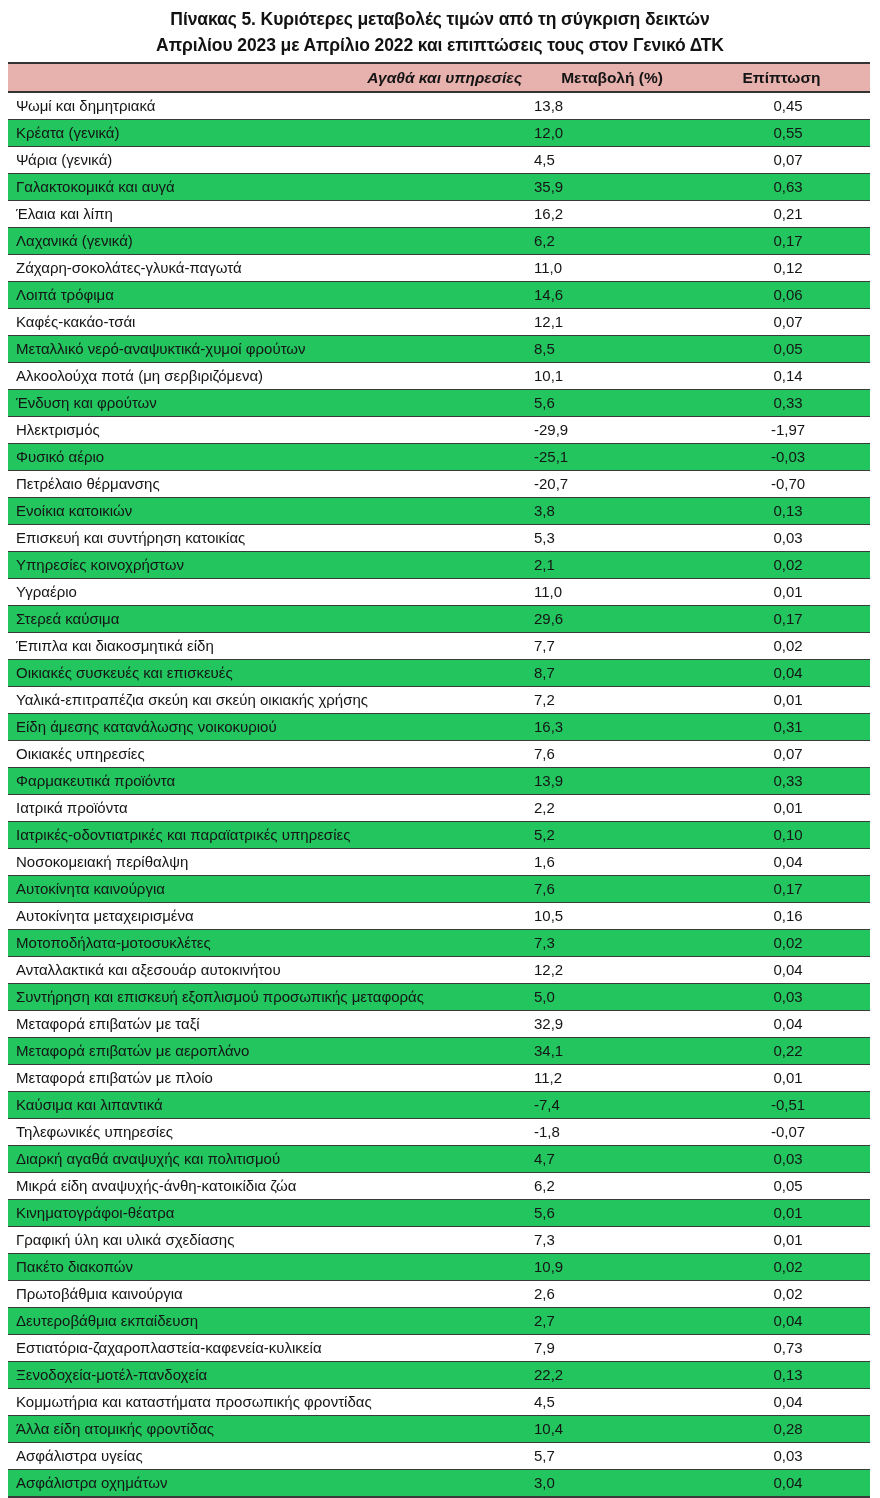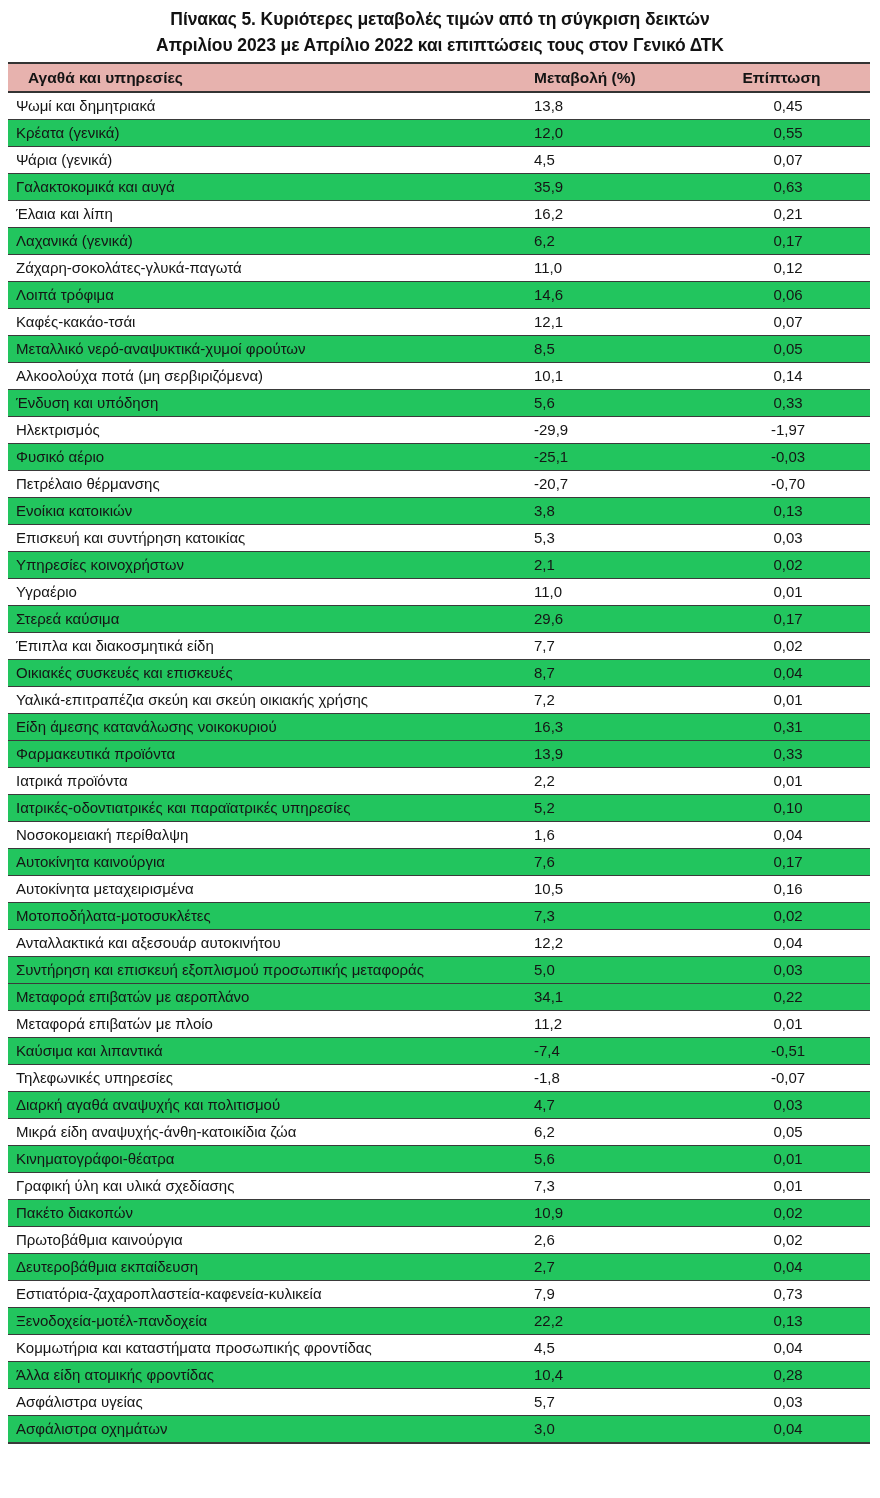--- a/index.html
+++ b/index.html
@@ -49,22 +49,22 @@
   thead th {
     font-size: 15.5px;
     font-weight: bold;
     color: #141414;
     height: 29px;
     padding: 0 6px;
     border-top: 2.5px solid #333333;
     border-bottom: 2.5px solid #333333;
     box-sizing: border-box;
   }
-  thead th.h-name { text-align: left; padding-left: 20px; }
-  thead th.h-change { text-align: left; padding-right: 28px; }
+  thead th.h-name { text-align: right; padding-left: 20px; font-style: italic; }
+  thead th.h-change { text-align: center; padding-right: 28px; }
   thead th.h-impact { text-align: center; padding-right: 31px; }
 
   tbody tr {
     height: 26px;
   }
   tbody tr.alt {
     background: #22c55e;
   }
   tbody td {
     font-size: 15px;
@@ -157,21 +157,21 @@
           <td class="t-name">Μεταλλικό νερό-αναψυκτικά-χυμοί φρούτων</td>
           <td class="t-change">8,5</td>
           <td class="t-impact">0,05</td>
         </tr>
         <tr>
           <td class="t-name">Αλκοολούχα ποτά (μη σερβιριζόμενα)</td>
           <td class="t-change">10,1</td>
           <td class="t-impact">0,14</td>
         </tr>
         <tr class="alt">
-          <td class="t-name">Ένδυση και υπόδηση</td>
+          <td class="t-name">Ένδυση και φρούτων</td>
           <td class="t-change">5,6</td>
           <td class="t-impact">0,33</td>
         </tr>
         <tr>
           <td class="t-name">Ηλεκτρισμός</td>
           <td class="t-change">-29,9</td>
           <td class="t-impact">-1,97</td>
         </tr>
         <tr class="alt">
           <td class="t-name">Φυσικό αέριο</td>
@@ -221,20 +221,25 @@
         <tr>
           <td class="t-name">Υαλικά-επιτραπέζια σκεύη και σκεύη οικιακής χρήσης</td>
           <td class="t-change">7,2</td>
           <td class="t-impact">0,01</td>
         </tr>
         <tr class="alt">
           <td class="t-name">Είδη άμεσης κατανάλωσης νοικοκυριού</td>
           <td class="t-change">16,3</td>
           <td class="t-impact">0,31</td>
         </tr>
+        <tr>
+          <td class="t-name">Οικιακές υπηρεσίες</td>
+          <td class="t-change">7,6</td>
+          <td class="t-impact">0,07</td>
+        </tr>
         <tr class="alt">
           <td class="t-name">Φαρμακευτικά προϊόντα</td>
           <td class="t-change">13,9</td>
           <td class="t-impact">0,33</td>
         </tr>
         <tr>
           <td class="t-name">Ιατρικά προϊόντα</td>
           <td class="t-change">2,2</td>
           <td class="t-impact">0,01</td>
         </tr>
@@ -266,20 +271,25 @@
         <tr>
           <td class="t-name">Ανταλλακτικά και αξεσουάρ αυτοκινήτου</td>
           <td class="t-change">12,2</td>
           <td class="t-impact">0,04</td>
         </tr>
         <tr class="alt">
           <td class="t-name">Συντήρηση και επισκευή εξοπλισμού προσωπικής μεταφοράς</td>
           <td class="t-change">5,0</td>
           <td class="t-impact">0,03</td>
         </tr>
+        <tr>
+          <td class="t-name">Μεταφορά επιβατών με ταξί</td>
+          <td class="t-change">32,9</td>
+          <td class="t-impact">0,04</td>
+        </tr>
         <tr class="alt">
           <td class="t-name">Μεταφορά επιβατών με αεροπλάνο</td>
           <td class="t-change">34,1</td>
           <td class="t-impact">0,22</td>
         </tr>
         <tr>
           <td class="t-name">Μεταφορά επιβατών με πλοίο</td>
           <td class="t-change">11,2</td>
           <td class="t-impact">0,01</td>
         </tr>

